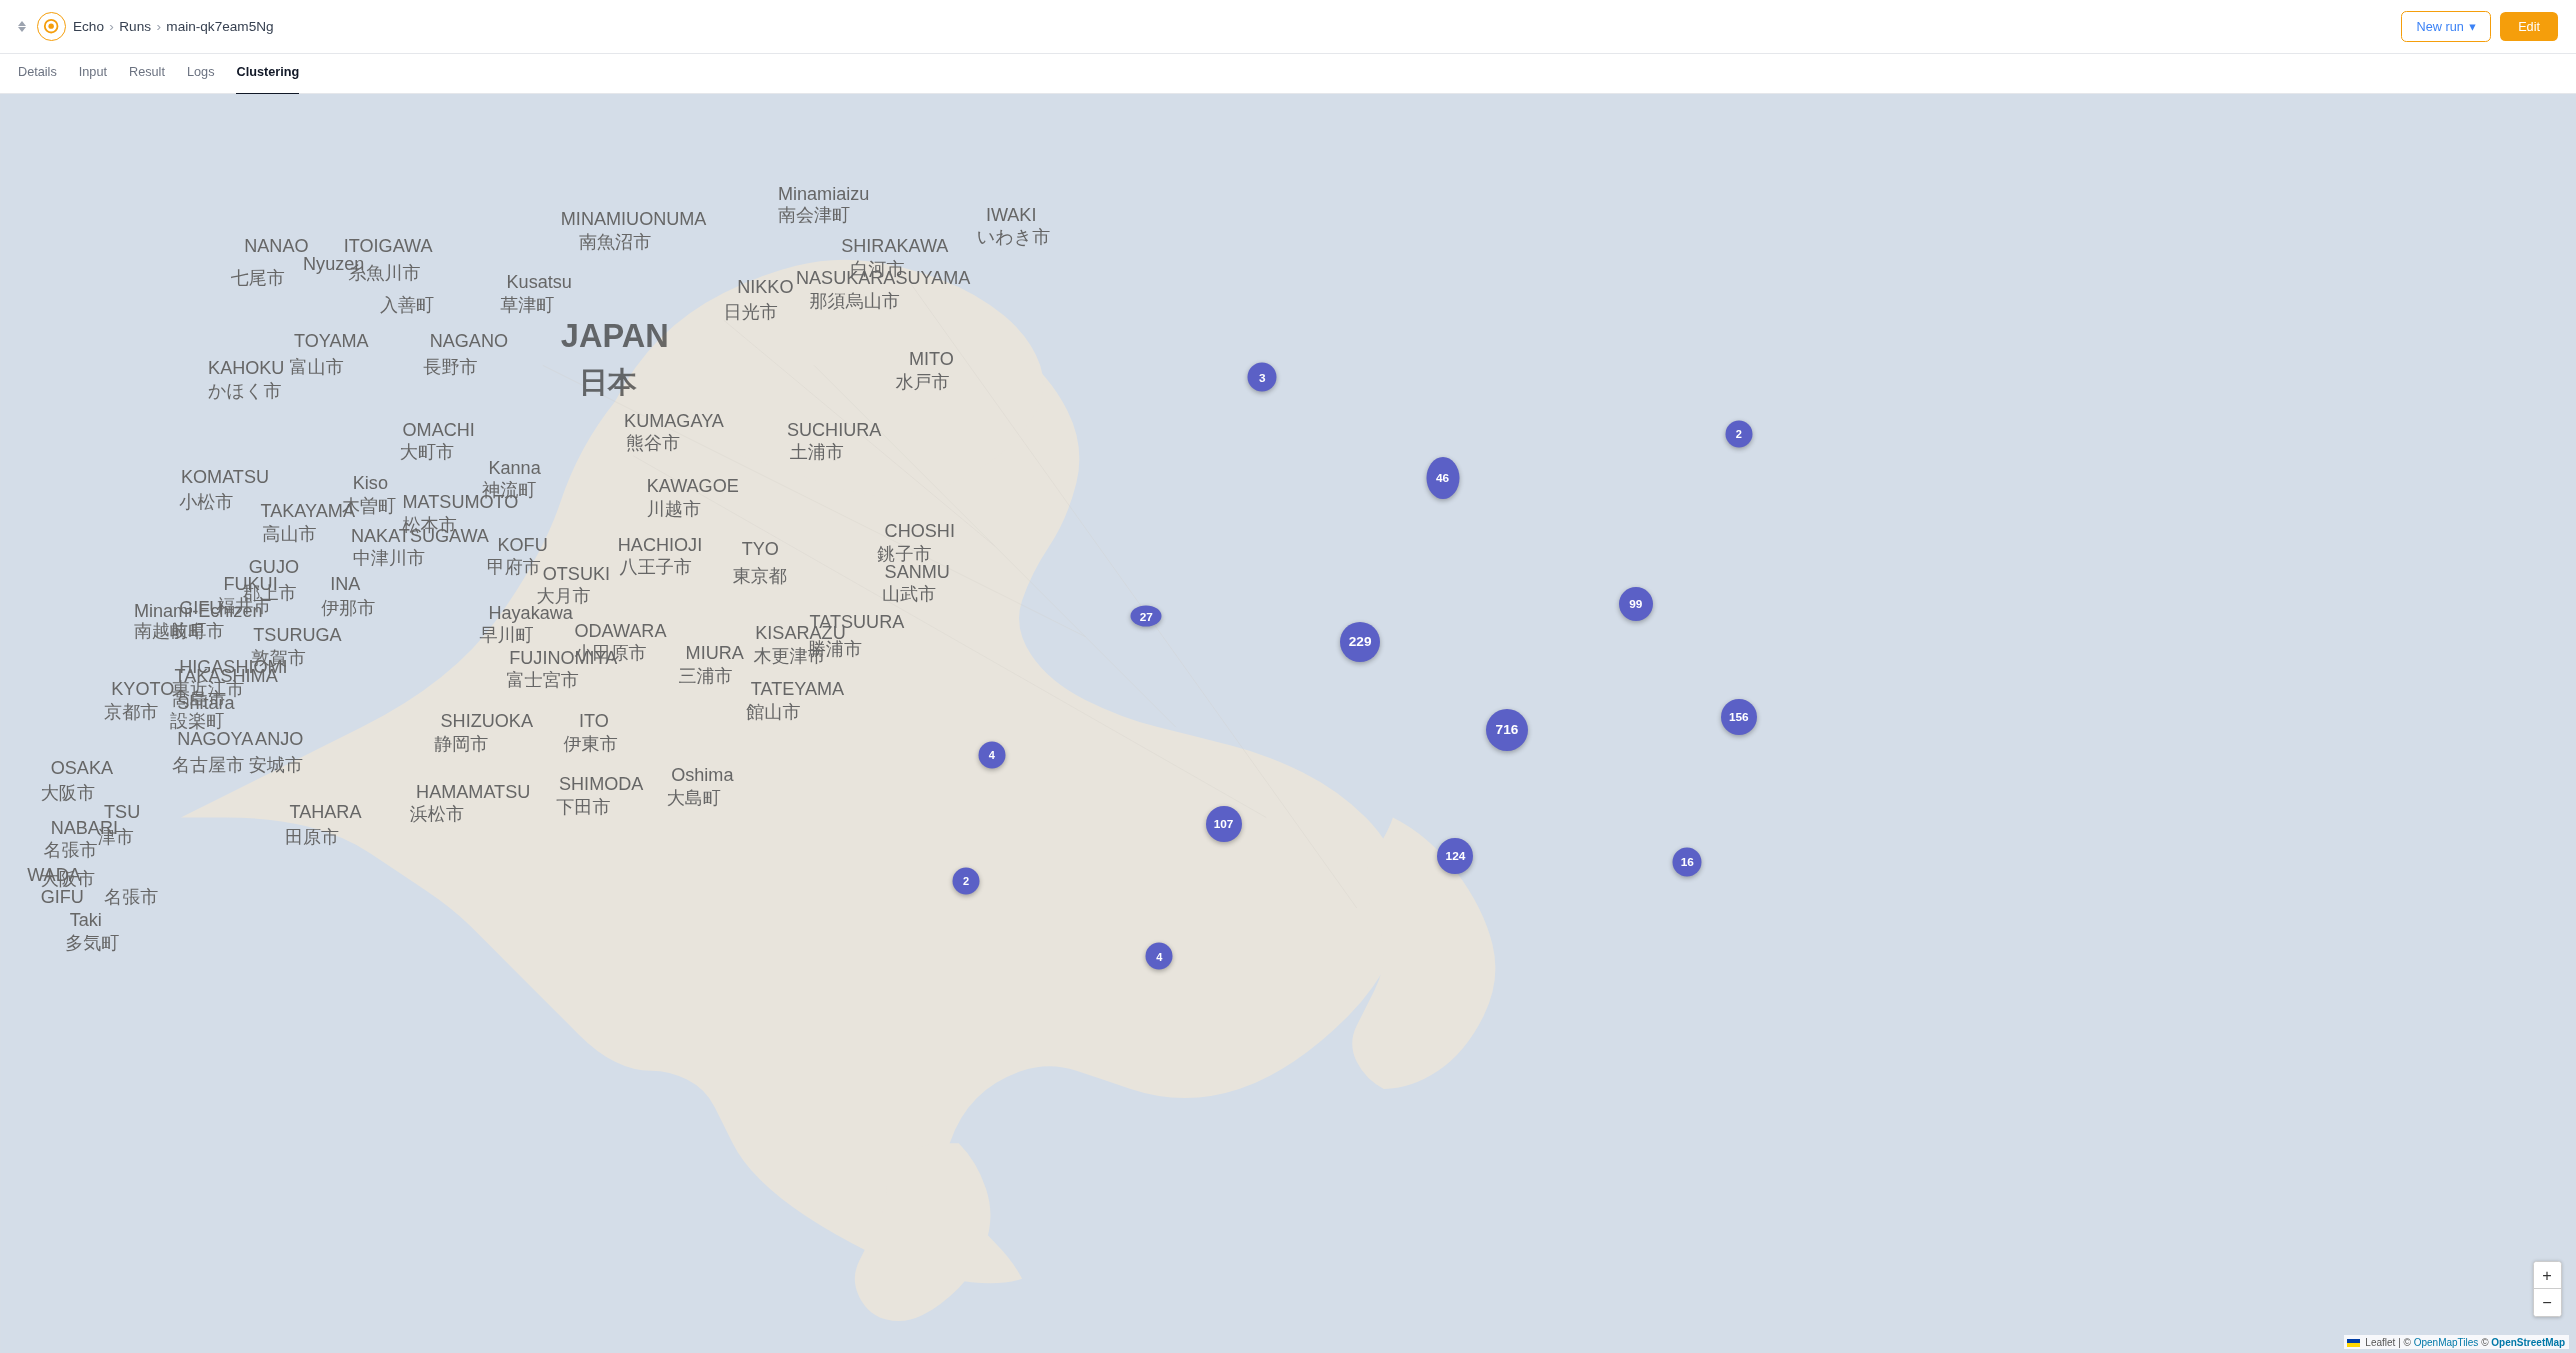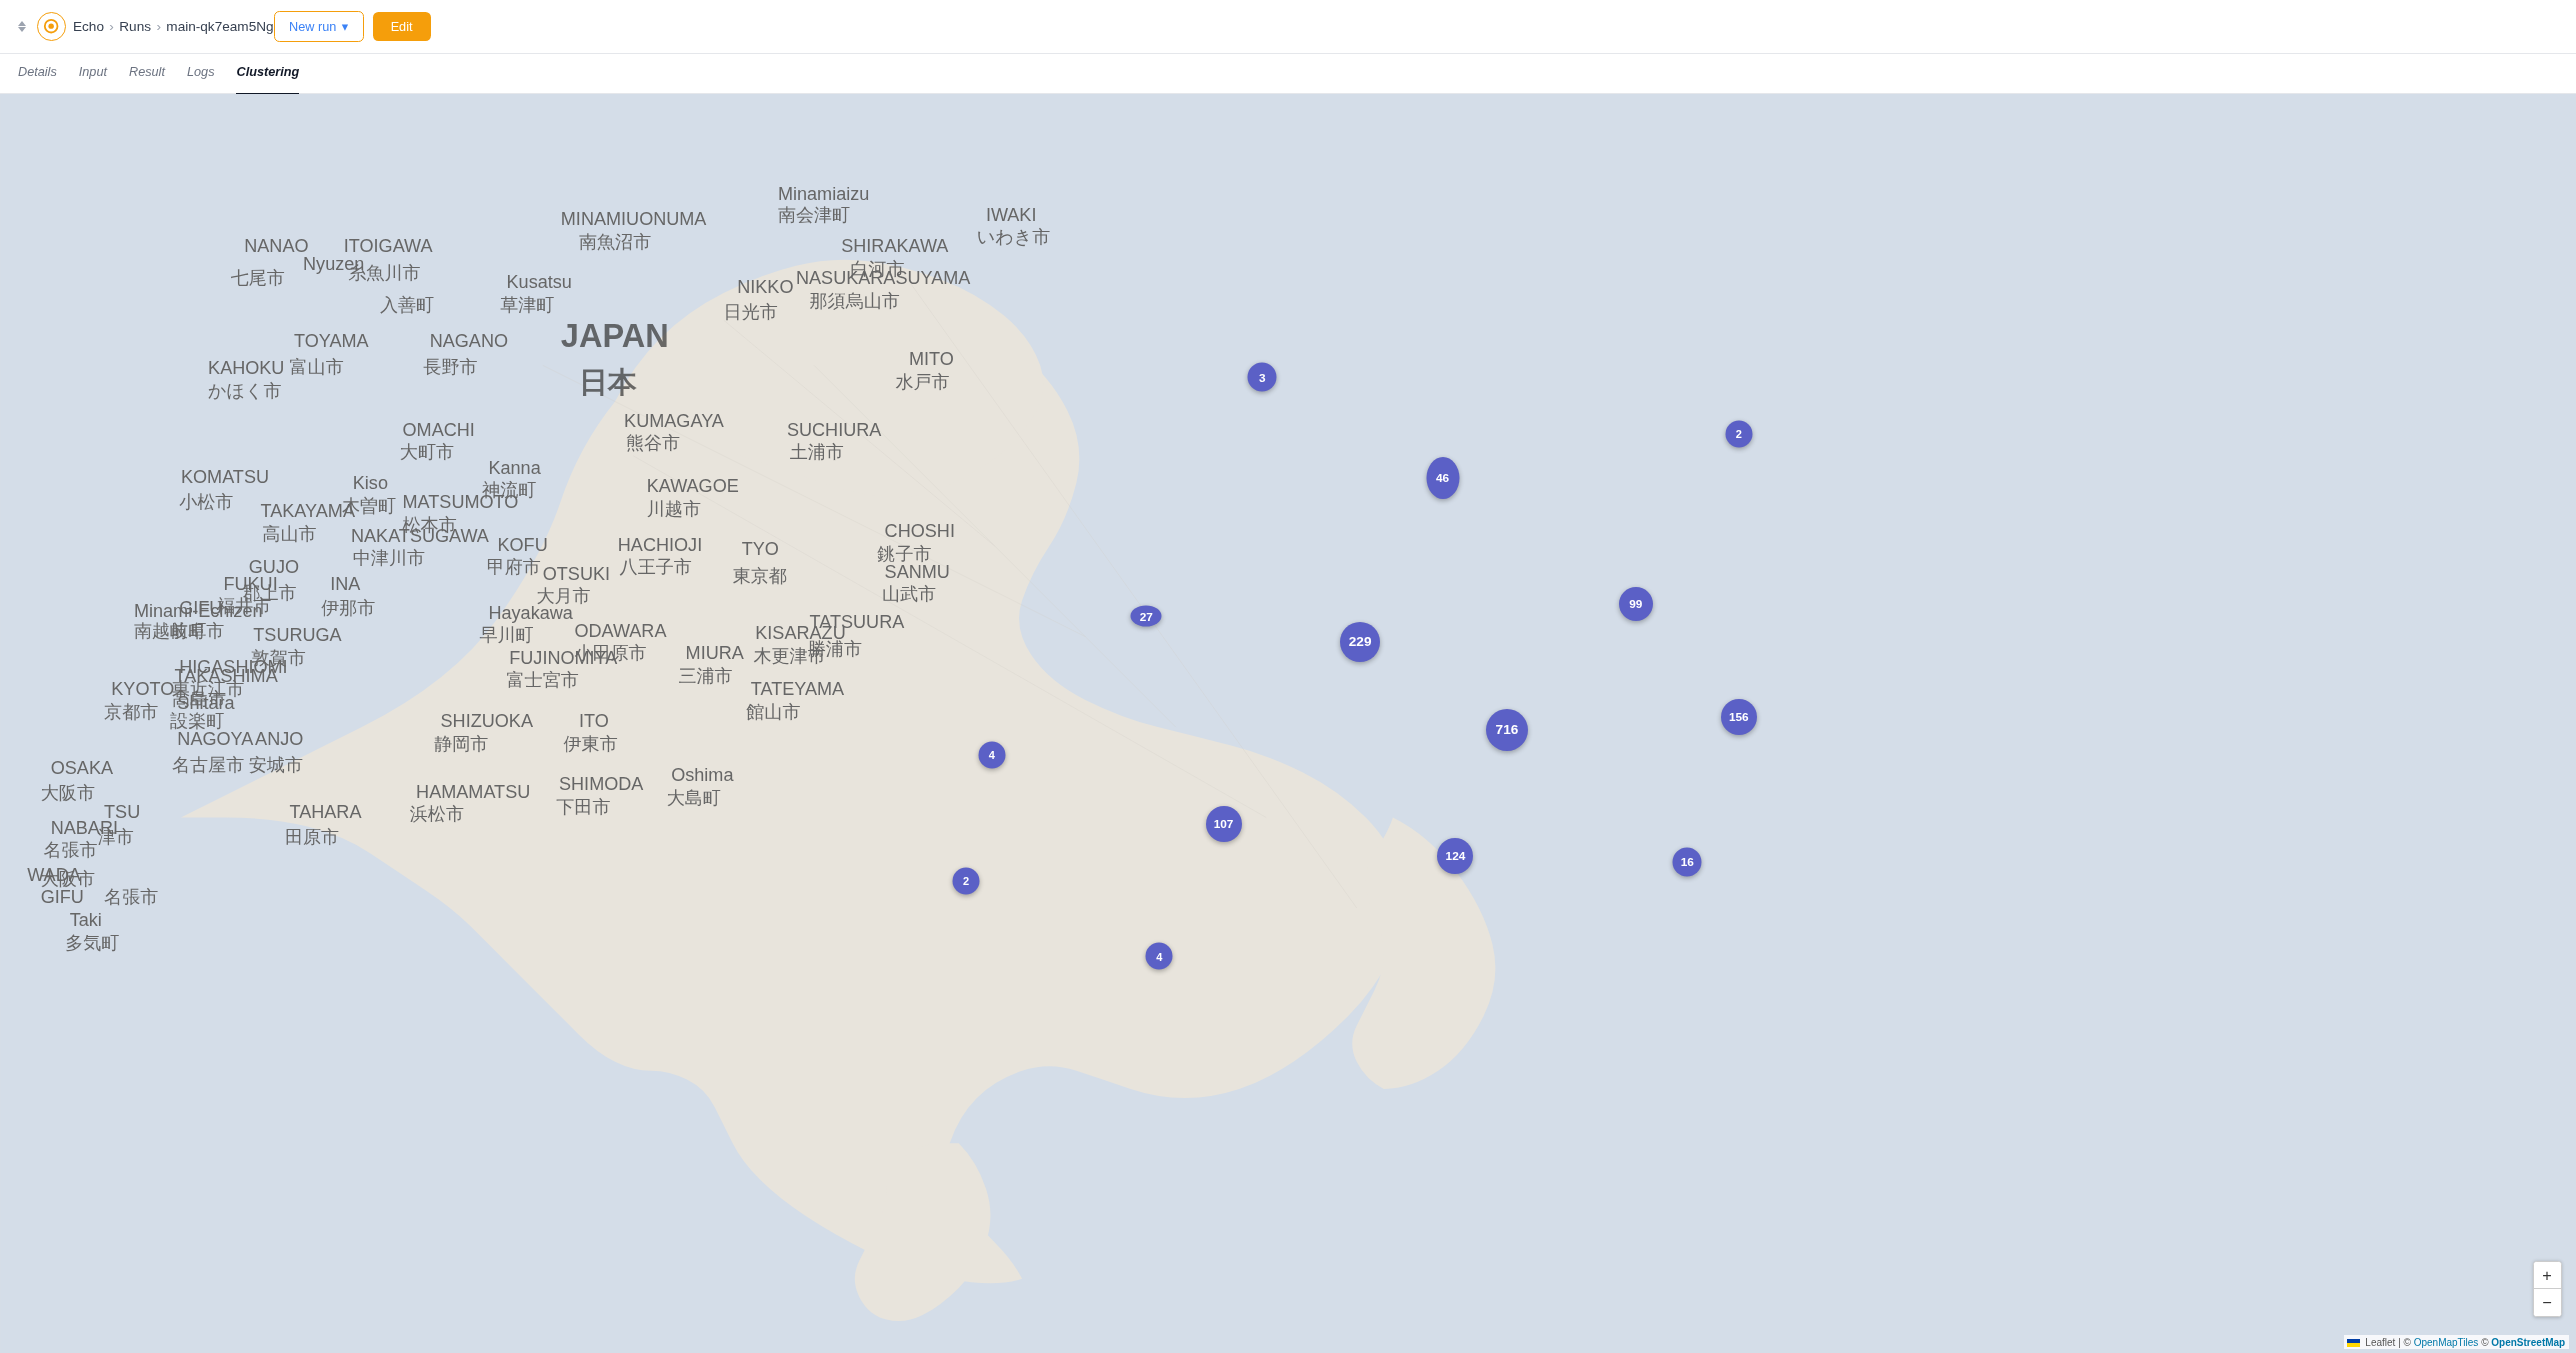--- a/index.html
+++ b/index.html
@@ -2,21 +2,21 @@
 <html style="font-size:14.5px"><head>
   <meta charset="utf-8">
   <style>
     * { margin: 0; padding: 0; box-sizing: border-box; }
     body { font-family: -apple-system, BlinkMacSystemFont, 'Segoe UI', sans-serif; background: #fff; overflow: hidden; height: 100vh; }
 
     
     .header {
       display: flex;
       align-items: center;
-      justify-content: flex-start;
+      justify-content: space-between;
       padding: 4px 18px;
       height: 54px;
       border-bottom: 0.9px solid #e5e7eb;
       background: #fff;
       z-index: 100;
       position: relative;
     }
     .header-left {
       display: flex;
       align-items: center;
@@ -106,21 +106,20 @@
     }
     .tab {
       font-size: 12.7px;
       color: #6b7280;
       cursor: pointer;
       padding-bottom: 1.8px;
       border-bottom: 1.8px solid transparent;
       height: 40px;
       display: flex;
       align-items: center;
-      font-style: italic;
     }
     .tab.active {
       color: #111827;
       font-weight: 600;
       border-bottom: 1.8px solid #111827;
     }
 
     
     .map-container {
       position: relative;

